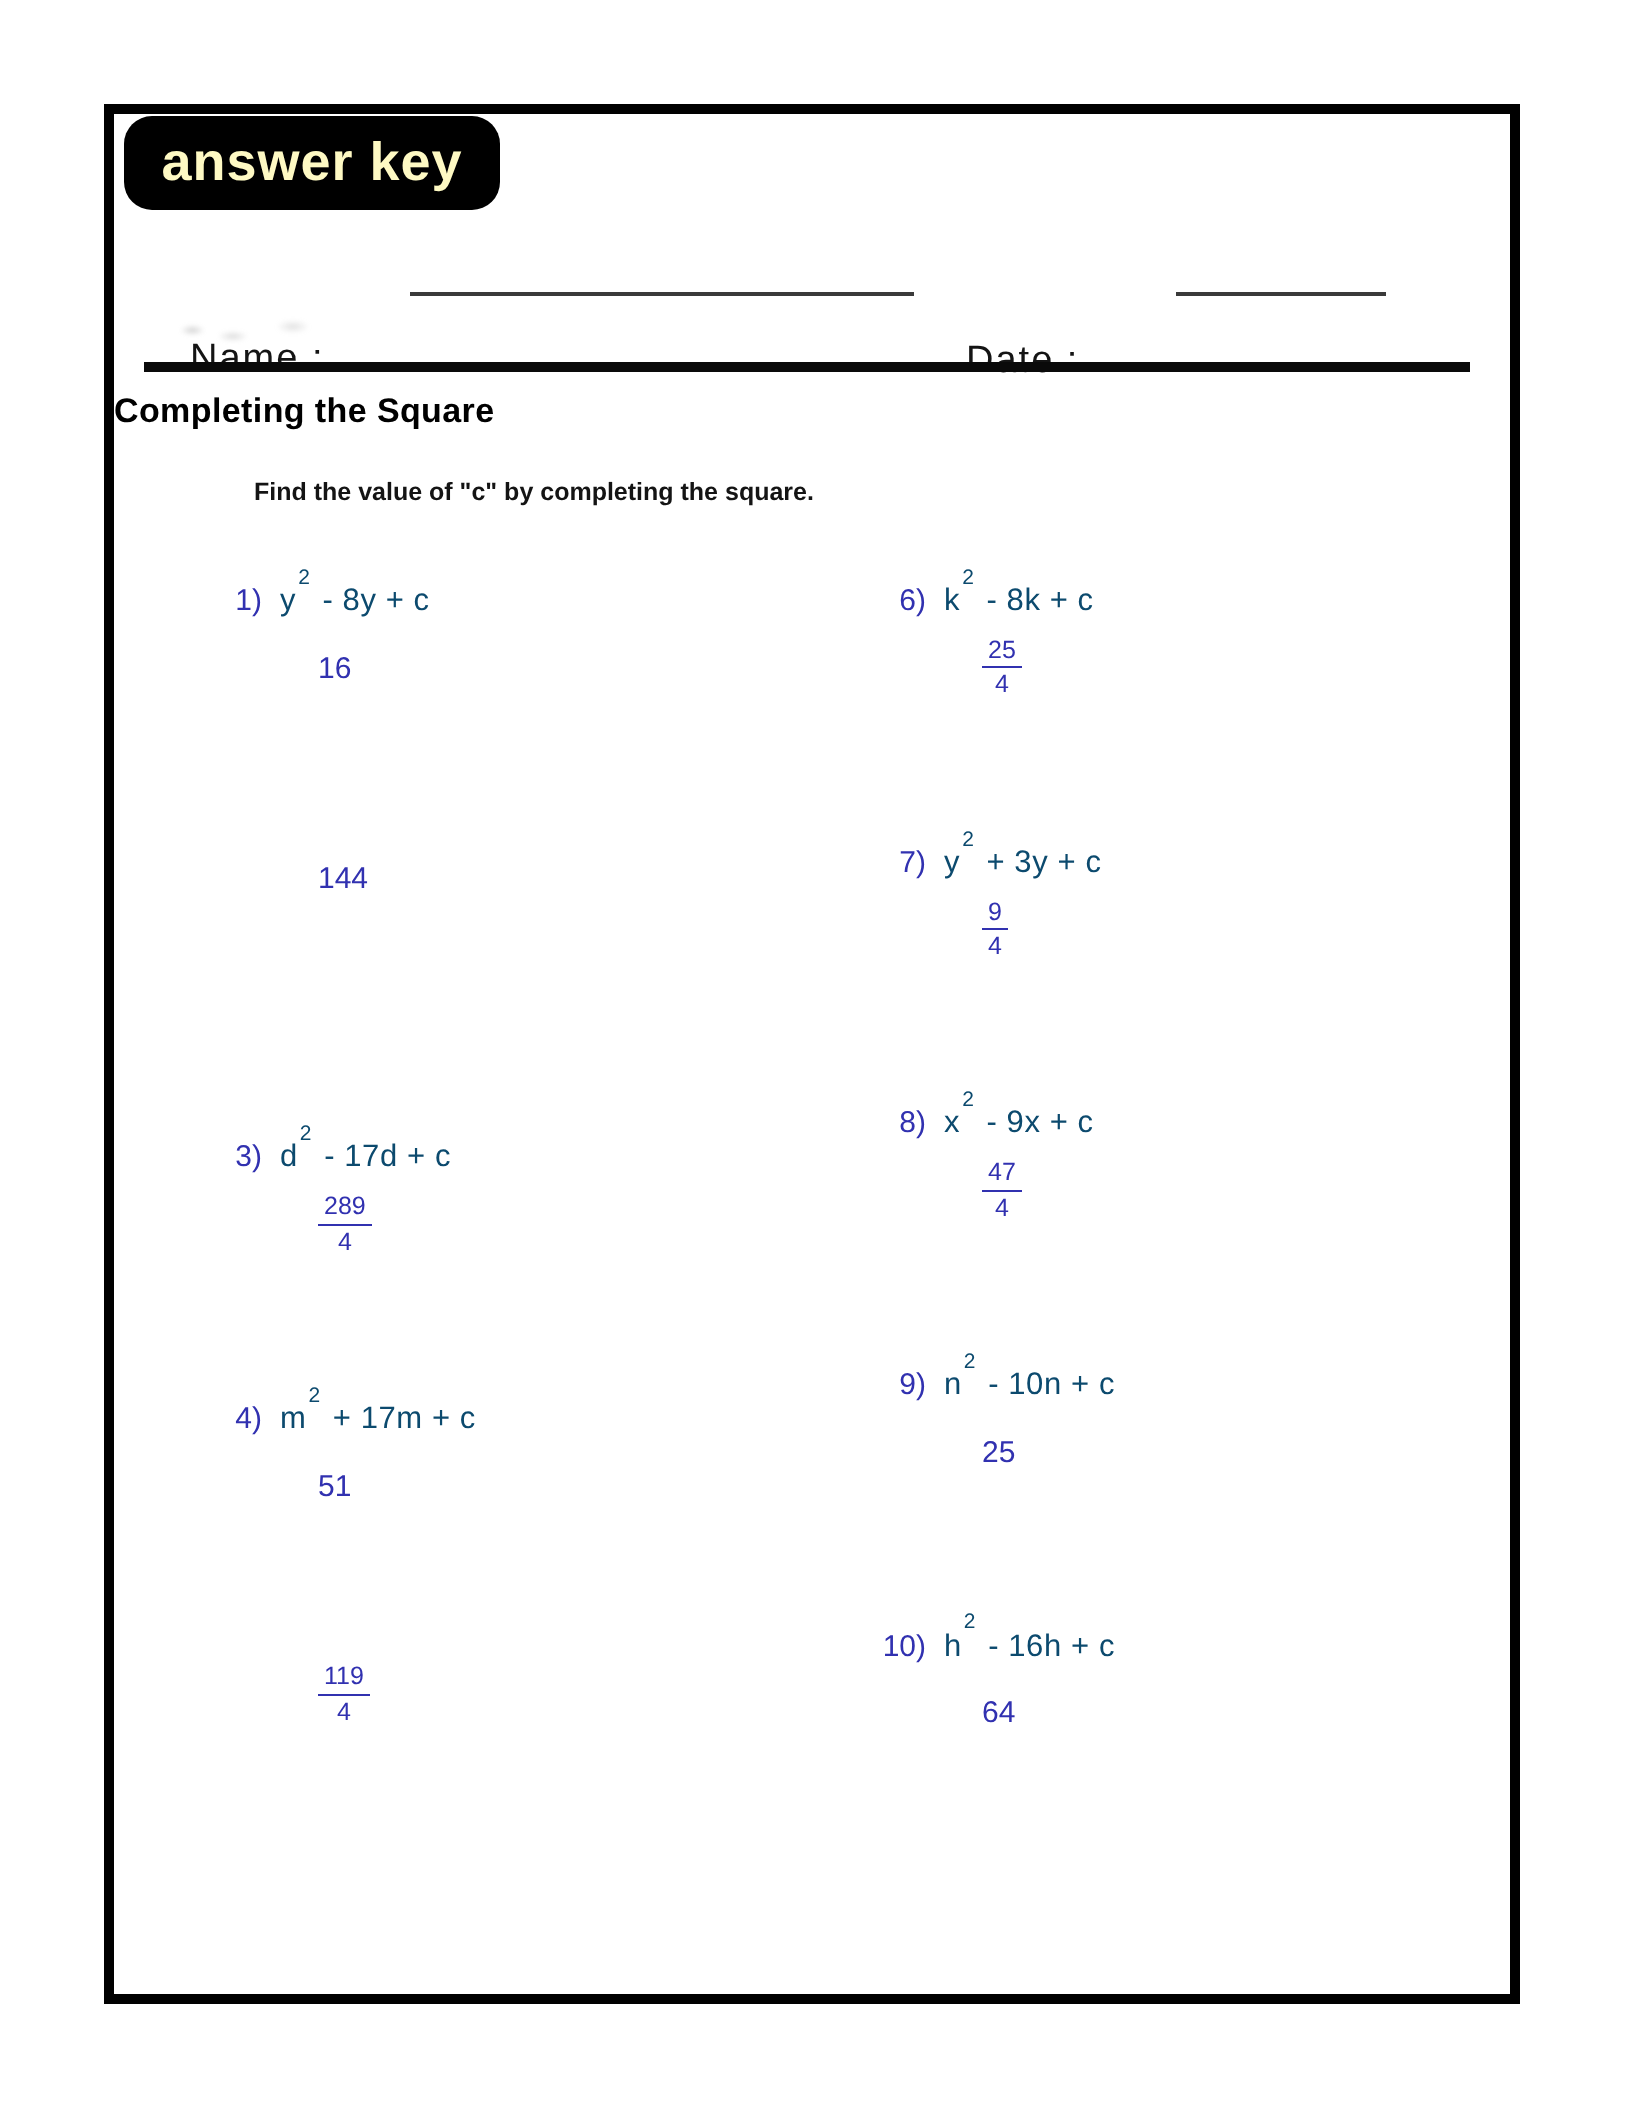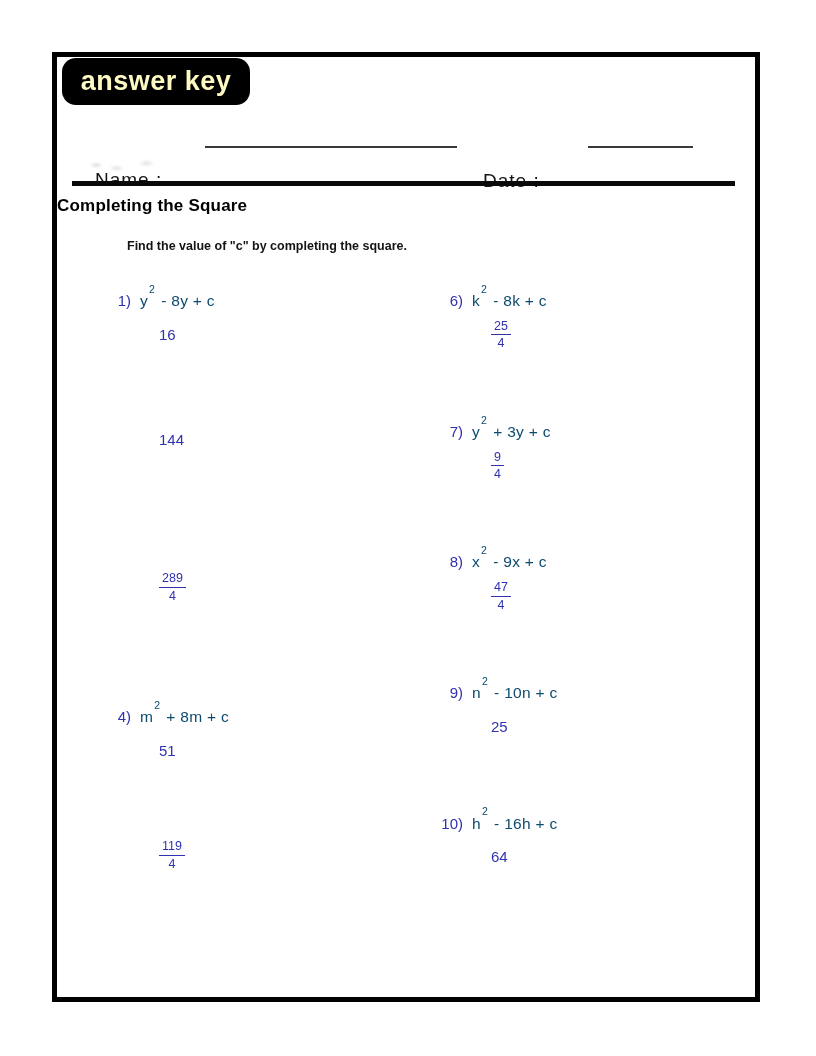--- a/index.html
+++ b/index.html
@@ -170,31 +170,34 @@
         <span class="pnum">1)</span><span class="eq"><span>y</span><sup>2</sup><span class="rest">- 8y + c</span></span>
       </div>
       <div class="ans ans-int">16</div>
     </div>
 
     <div class="prob">
       <div class="ans ans-int">144</div>
     </div>
 
     <div class="prob">
+      <div class="eq-line">
+        <span class="pnum">3)</span><span class="eq"><span>d</span><sup>2</sup><span class="rest">- 17d + c</span></span>
+      </div>
       <div class="ans ans-frac">
         <span class="frac">
             <span class="fnum">289</span>
             <span class="fden">4</span>
           </span>
       </div>
     </div>
 
     <div class="prob">
       <div class="eq-line">
-        <span class="pnum">4)</span><span class="eq"><span>m</span><sup>2</sup><span class="rest">+ 8m + c</span></span>
+        <span class="pnum">4)</span><span class="eq"><span>m</span><sup>2</sup><span class="rest">+ 17m + c</span></span>
       </div>
       <div class="ans ans-int">51</div>
     </div>
 
     <div class="prob">
       <div class="ans ans-frac">
         <span class="frac">
             <span class="fnum">119</span>
             <span class="fden">4</span>
           </span>

